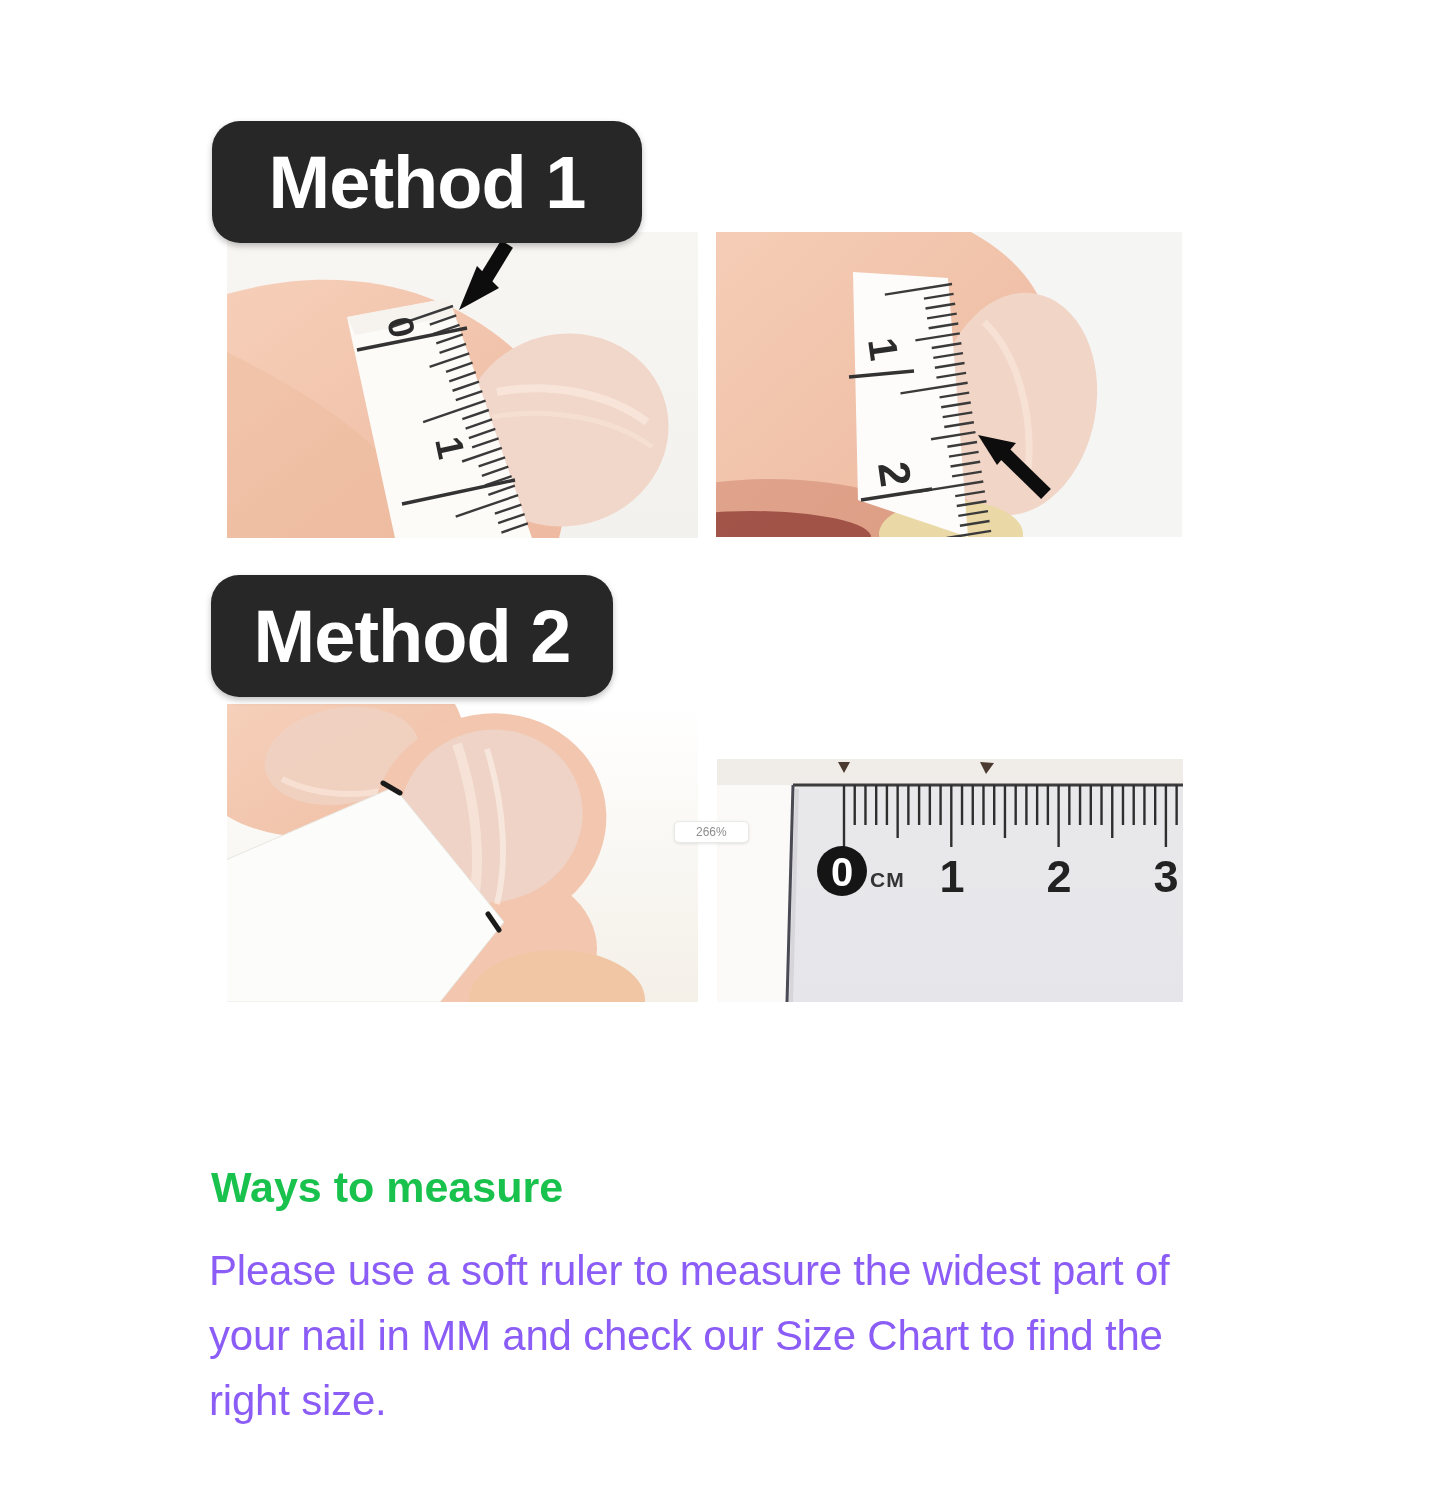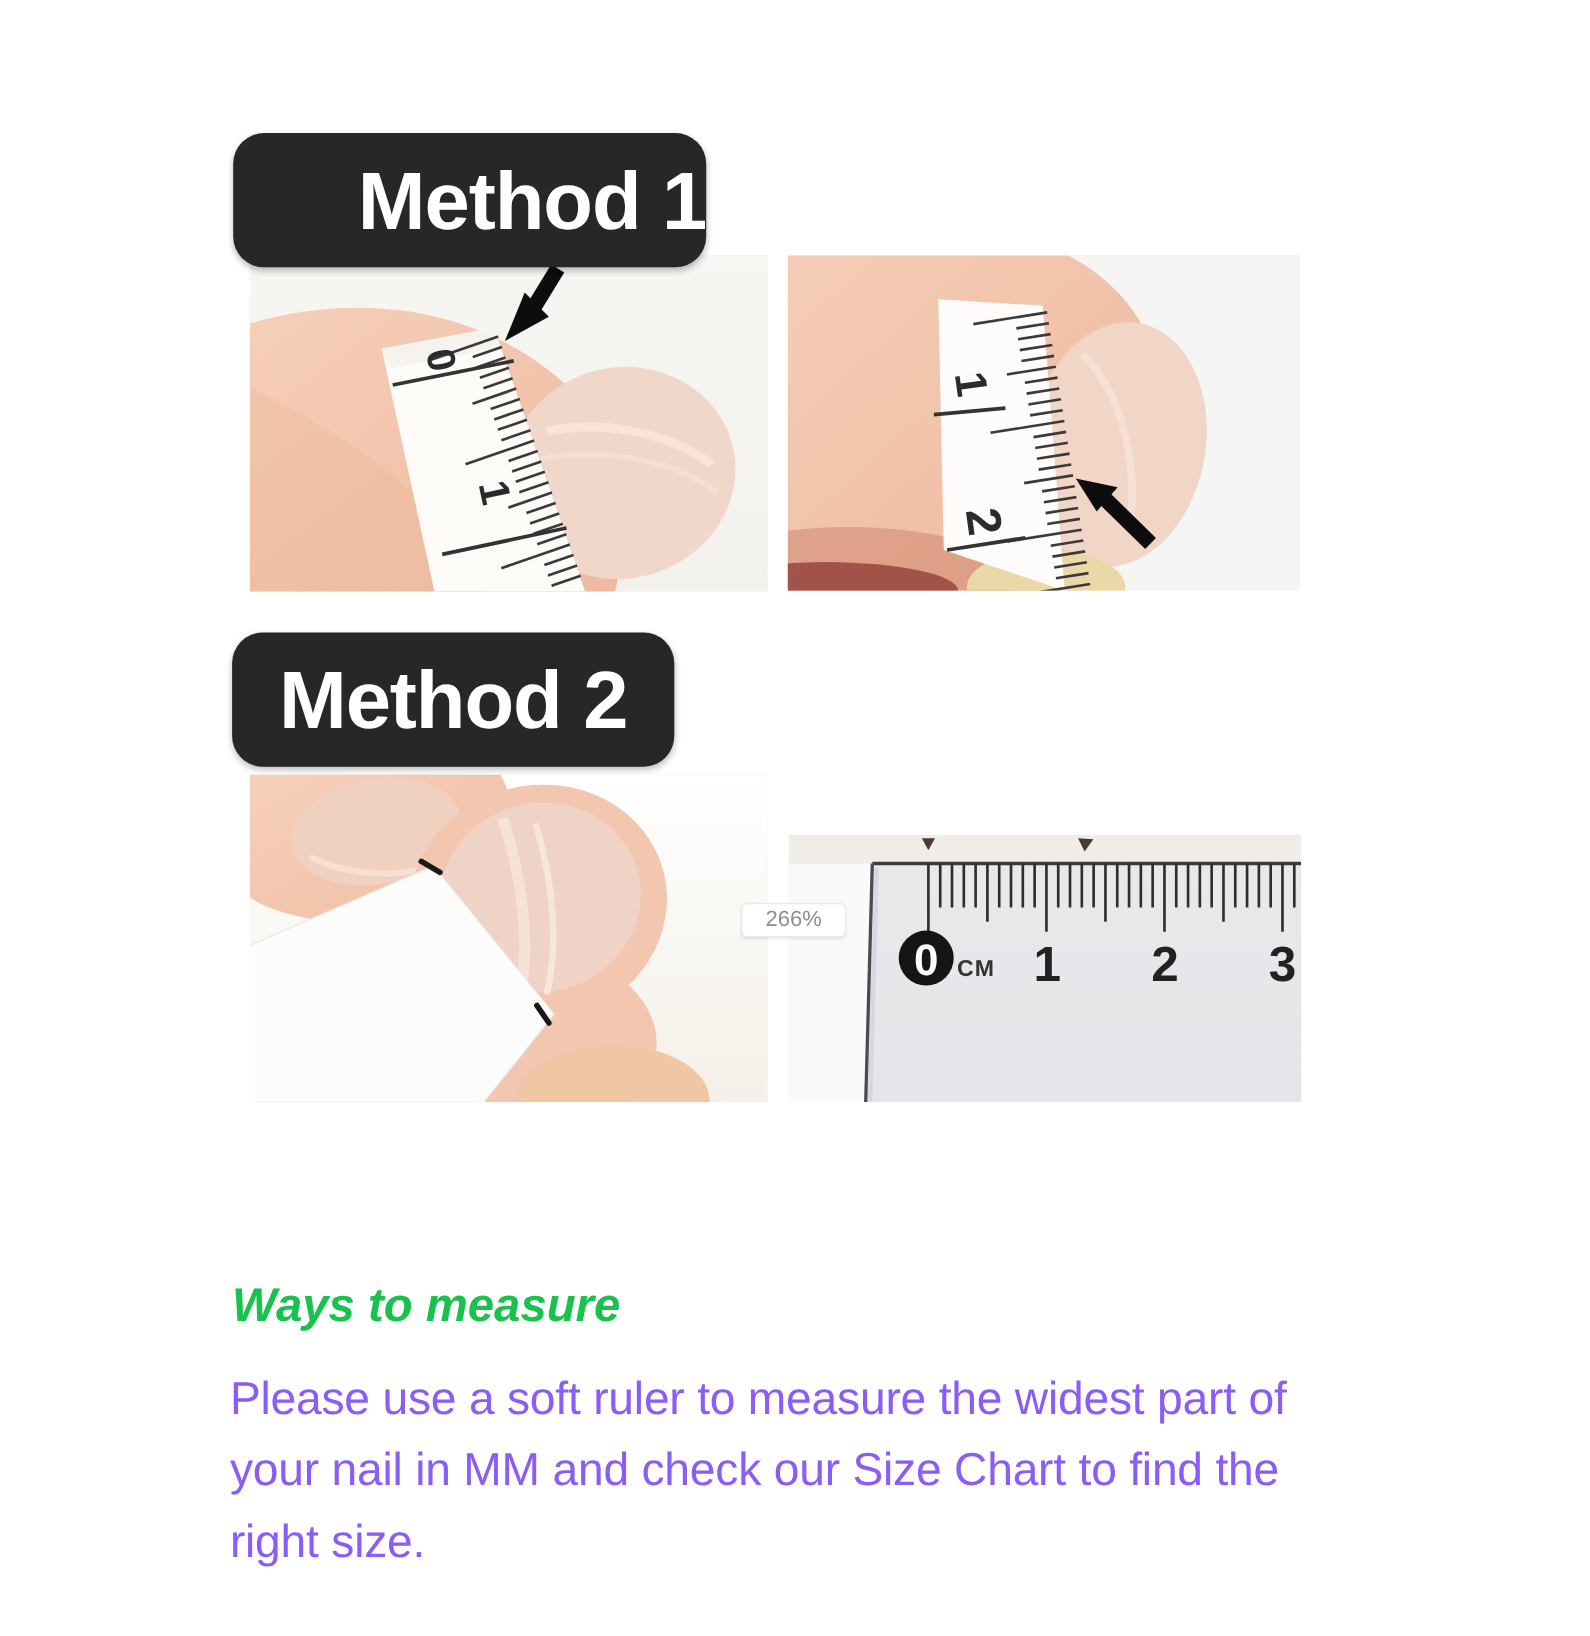--- a/index.html
+++ b/index.html
@@ -14,33 +14,33 @@
   #photo-card  {left:227px;top:704px;width:471px;height:298px;}
   #photo-ruler {left:717px;top:759px;width:466px;height:243px;}
 
   .method-badge{
     position:absolute;background:#272727;color:#ffffff;
     border-radius:28px;display:flex;align-items:center;justify-content:center;
     font-size:74px;font-weight:700;letter-spacing:-1px;
     box-shadow:0 3px 6px rgba(0,0,0,0.25);
     z-index:5;
   }
-  #badge-method-1{left:212px;top:121px;width:430px;height:122px;justify-content:flex-end;}
+  #badge-method-1{left:212px;top:121px;width:430px;height:122px;}
   #badge-method-2{left:211px;top:575px;width:402px;height:122px;}
 
   #zoom-indicator{
     position:absolute;left:674px;top:821px;z-index:6;
     background:#ffffff;border:1px solid #e9e9e7;border-radius:5px;
-    padding:3px 21px;font-size:20px;color:#8d8d8d;
+    padding:3px 21px;font-size:12px;color:#8d8d8d;
     box-shadow:0 1px 3px rgba(0,0,0,0.10);
   }
 
   #ways-heading{
     position:absolute;left:211px;top:1163px;
-    font-size:43px;font-weight:700;font-style:italic;
+    font-size:43px;font-weight:700;
     color:#18c24d;letter-spacing:0px;
   }
   #measure-paragraph{
     position:absolute;left:209px;top:1238px;width:1100px;
     font-size:42px;line-height:65px;color:#8b5cf6;
     white-space:pre-line;letter-spacing:-0.2px;
   }
 </style>
 </head>
 <body>

